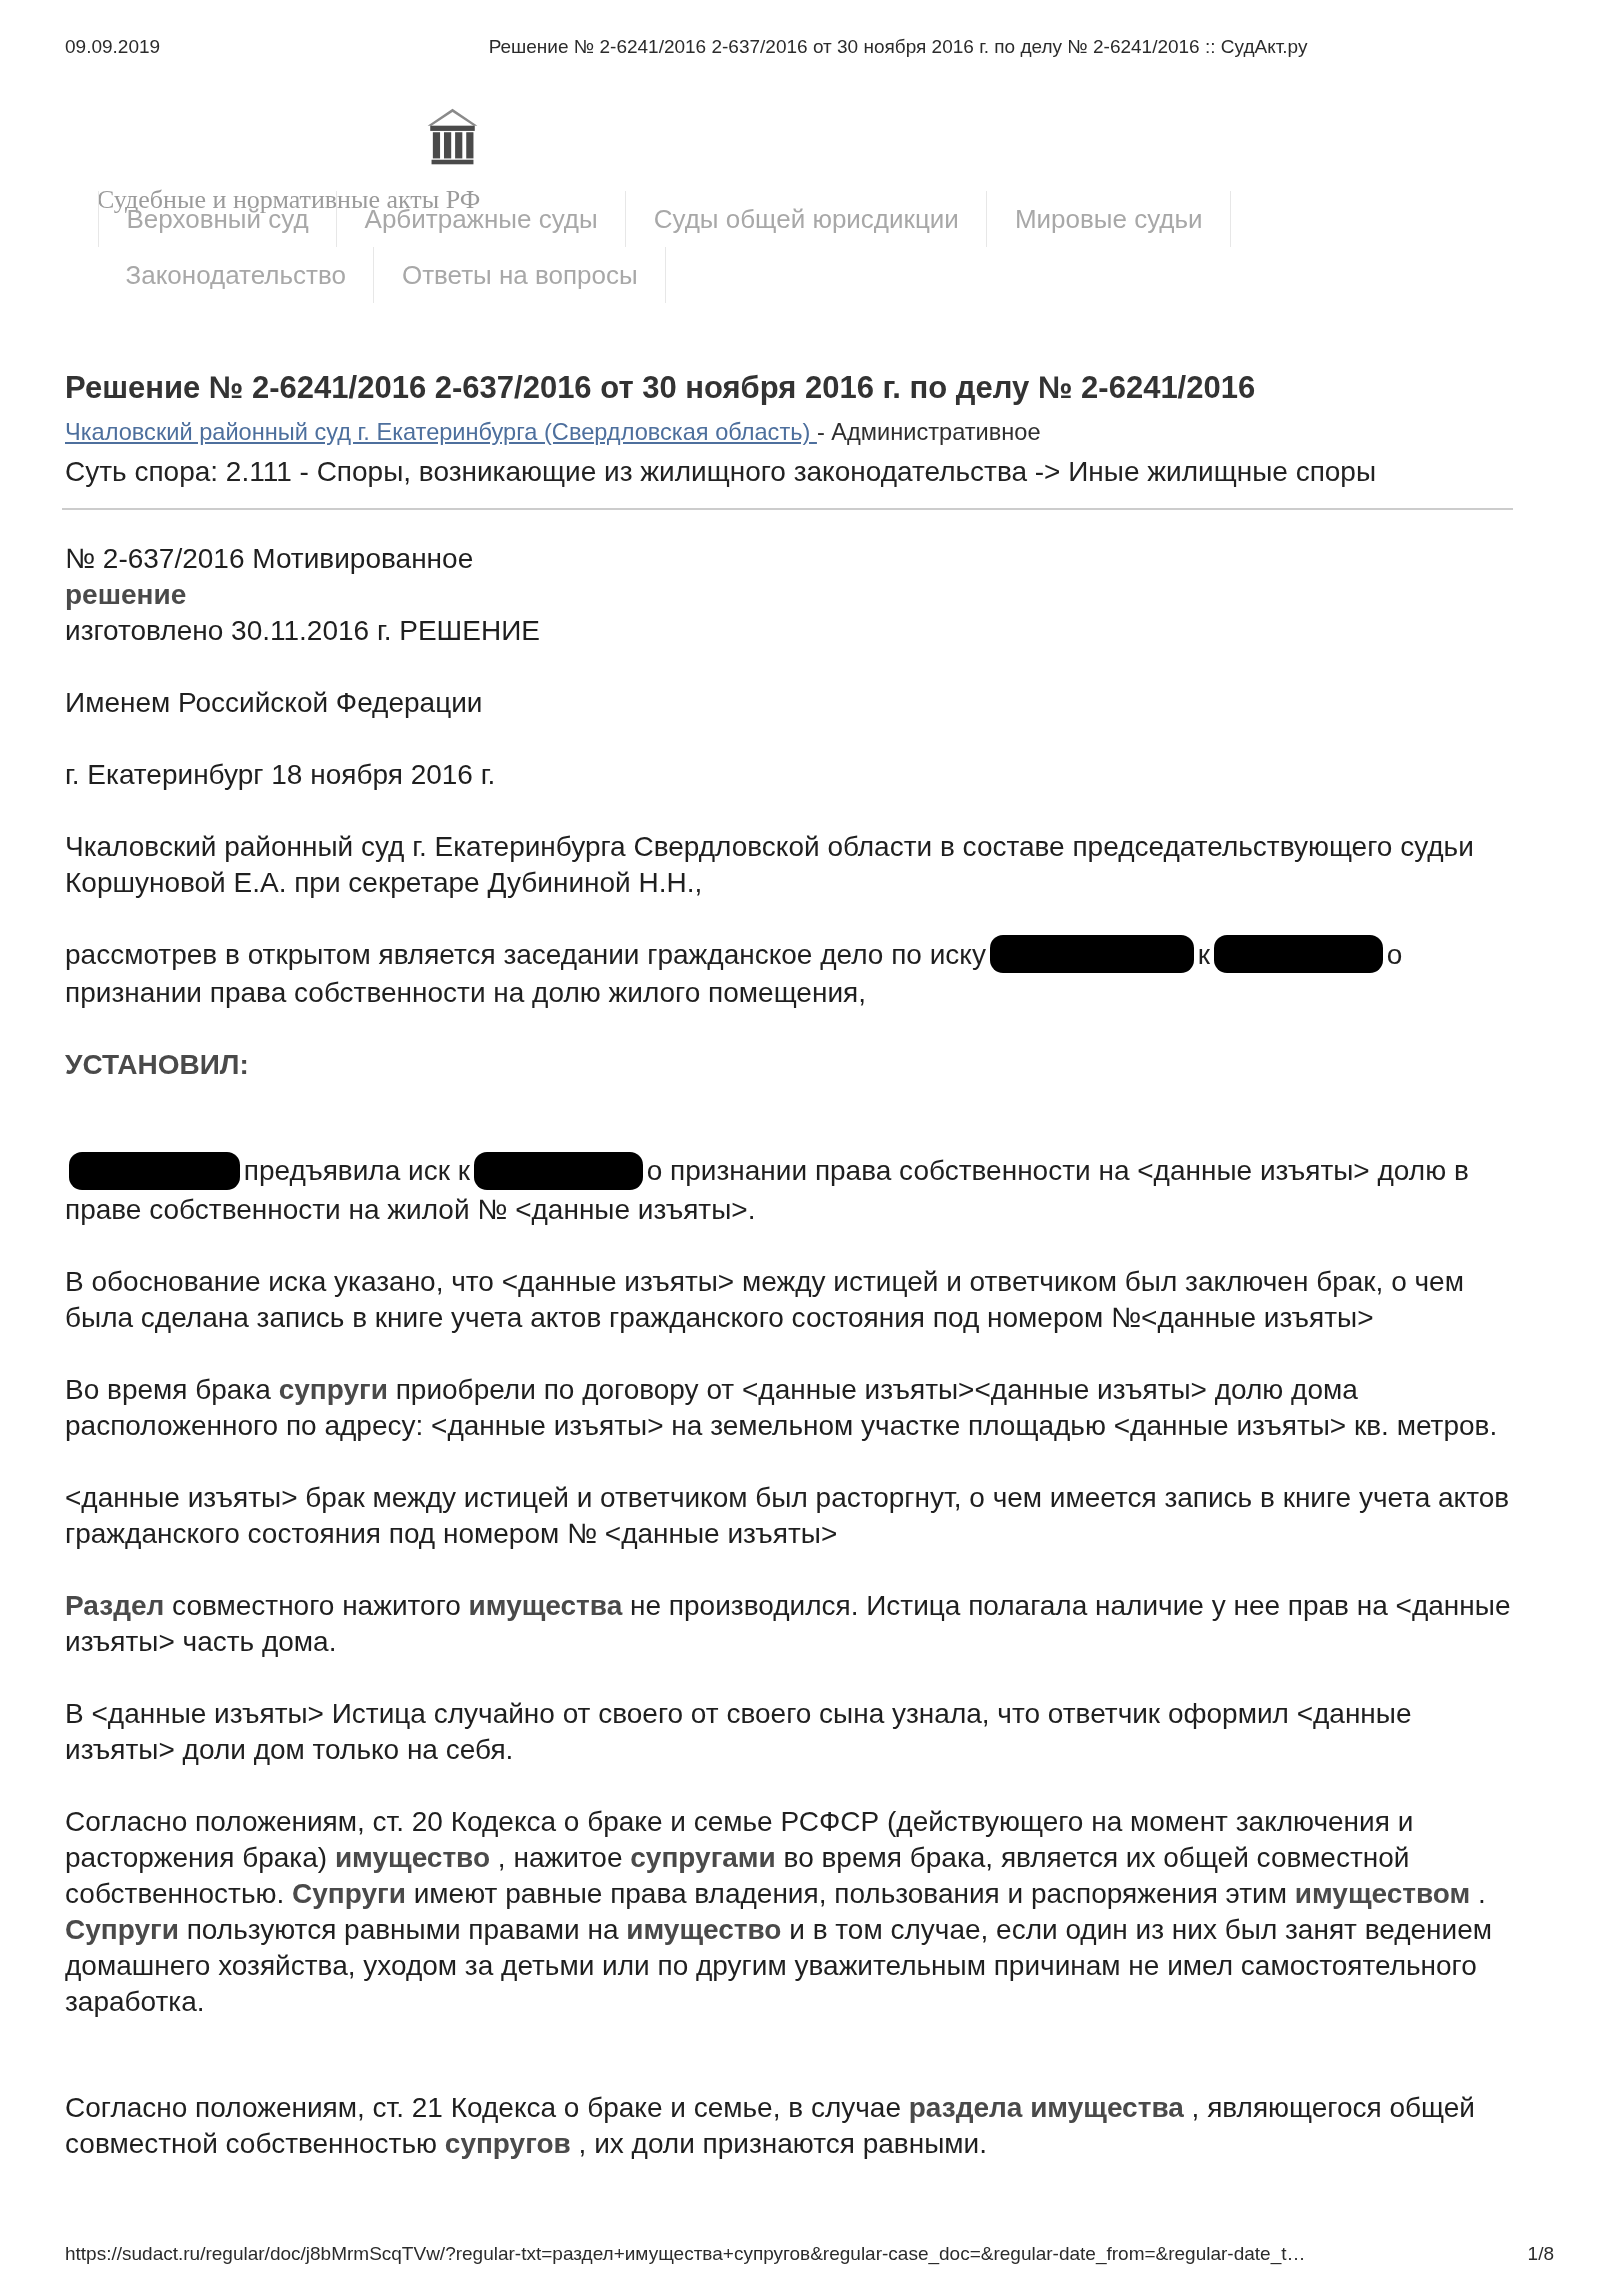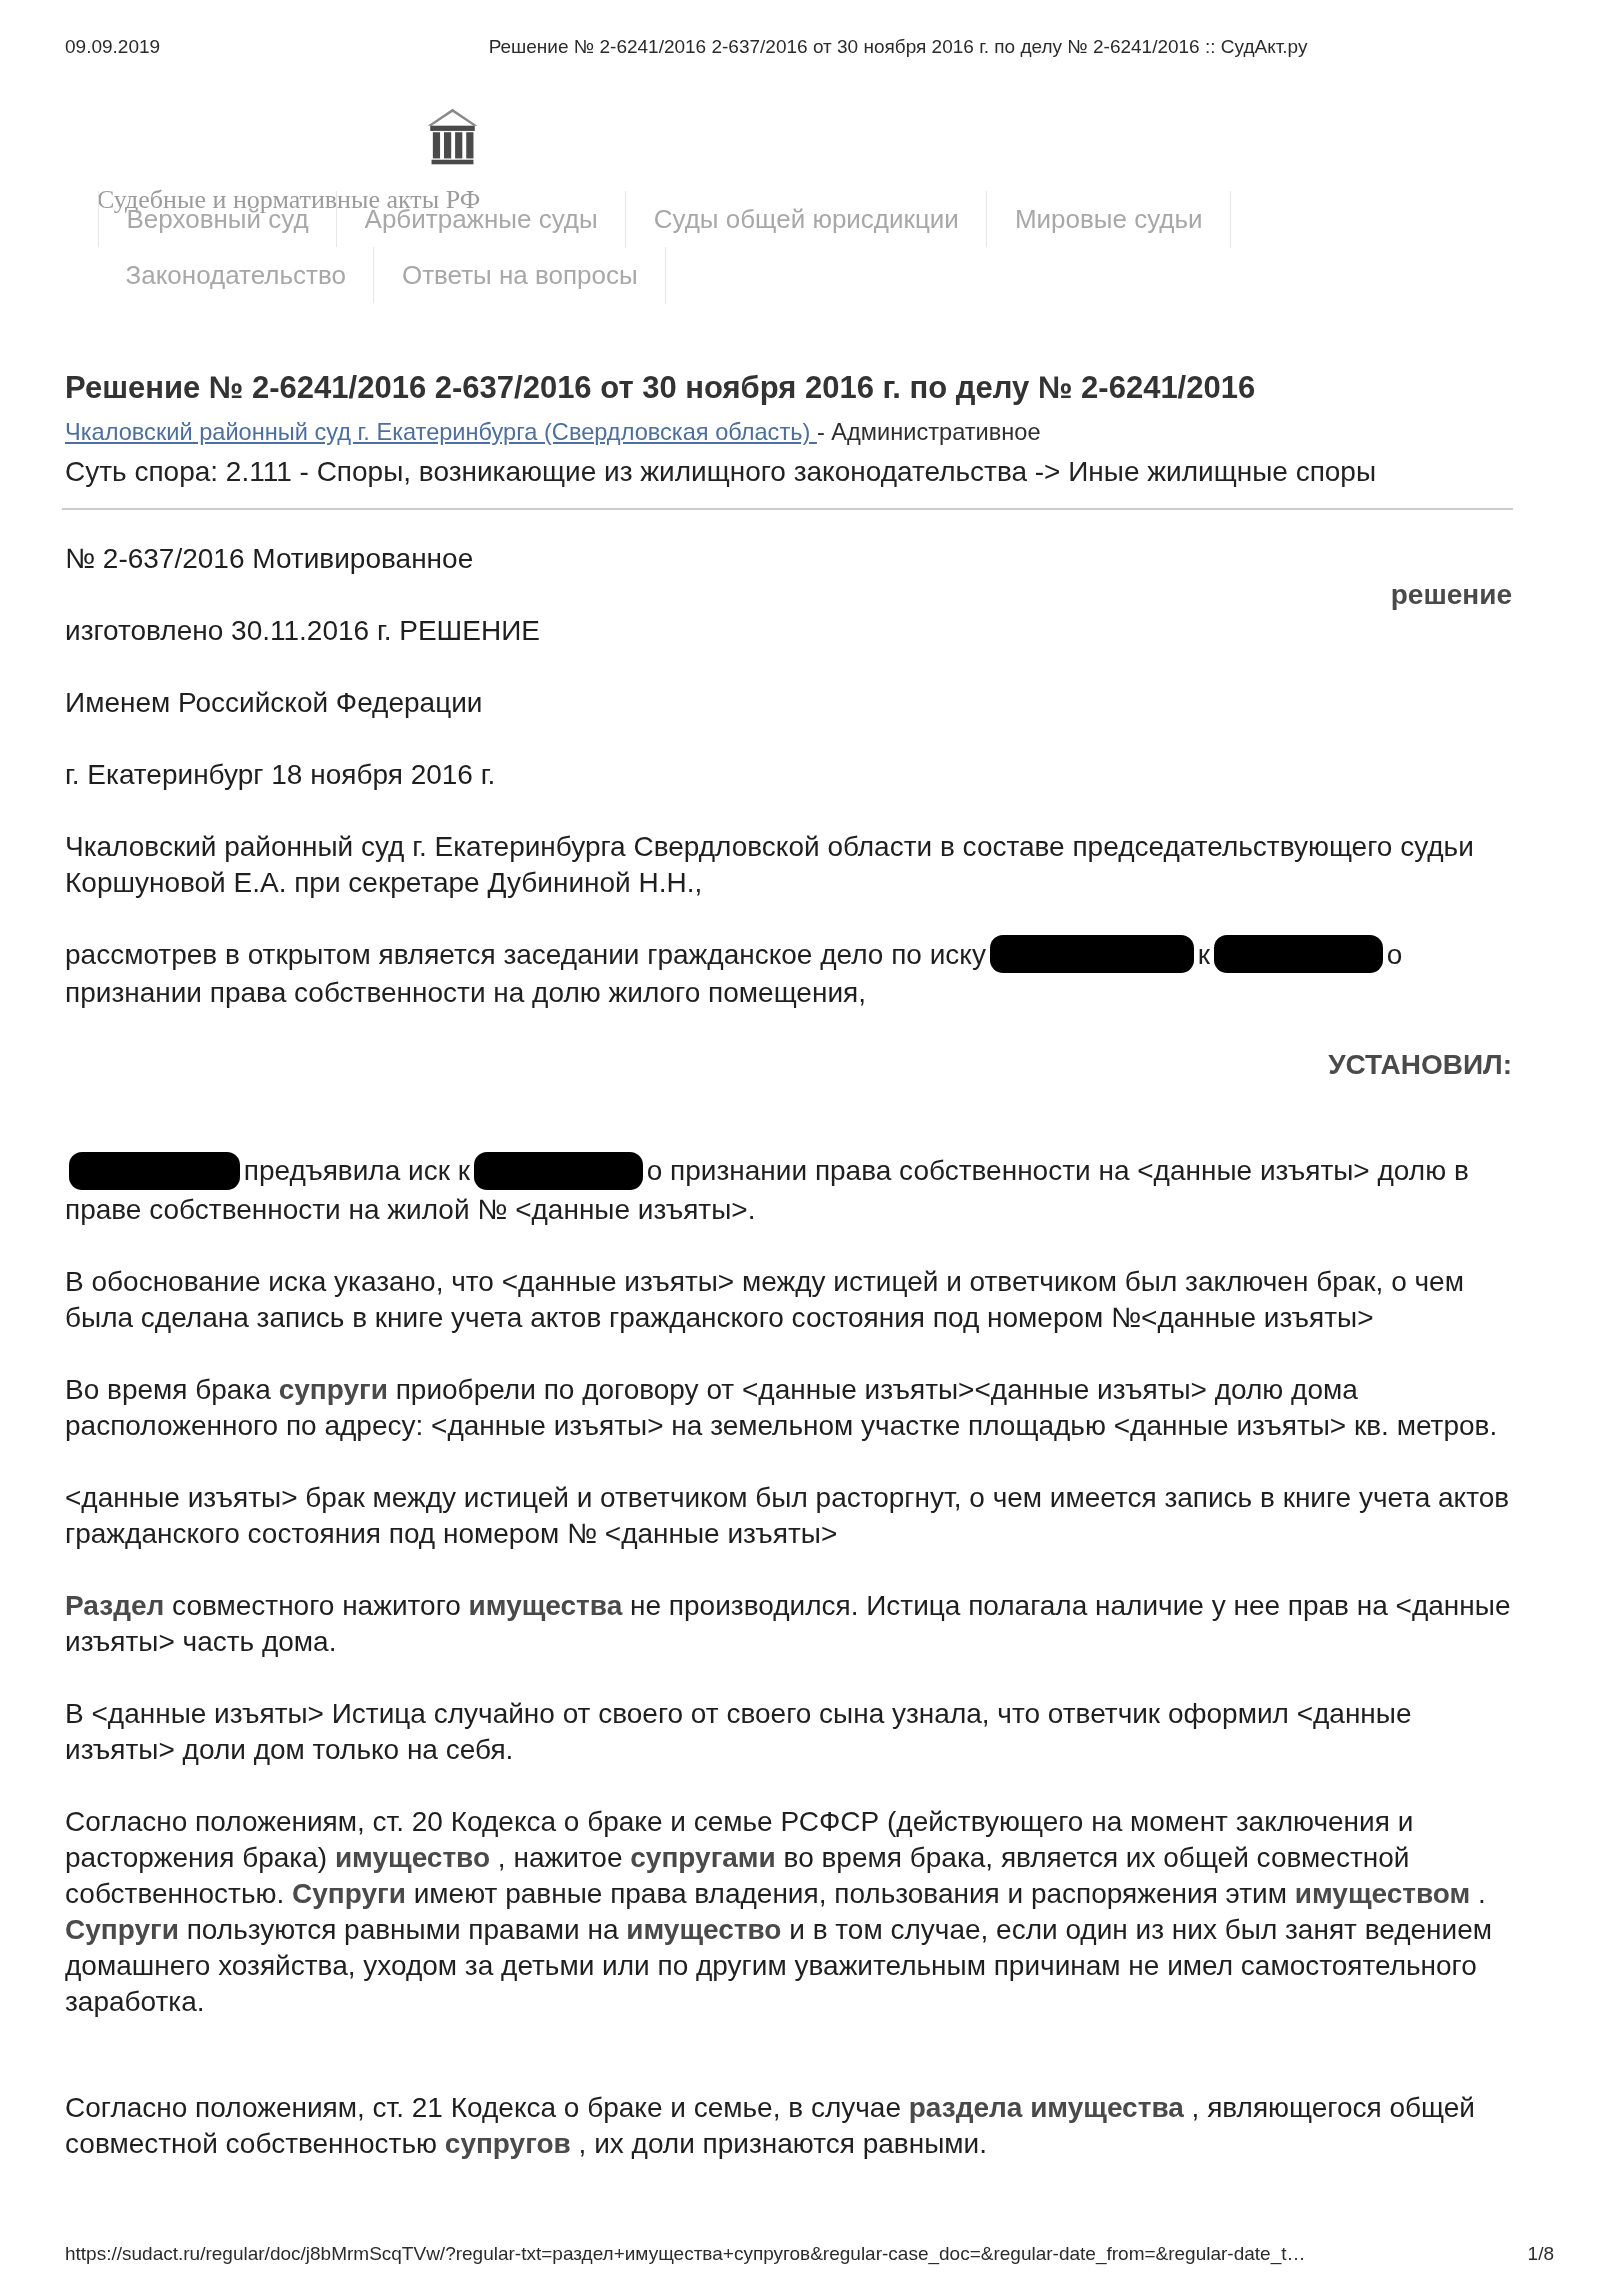--- a/index.html
+++ b/index.html
@@ -28,21 +28,21 @@
   .nav-item{line-height:56px;padding:0 27.5px;border-right:1.3px solid var(--sep);white-space:nowrap;cursor:pointer;}
   .nav-row.first .nav-item:first-child{border-left:1.3px solid var(--sep);}
   
   .content{position:absolute;top:370px;left:65px;width:1447px;}
   .doc-title{font-size:31px;font-weight:bold;color:#333333;line-height:1.15;margin-bottom:13px;}
   .meta-line{font-size:23.6px;color:#2f2f2f;margin-bottom:10.5px;}
   .court-link{color:var(--link);text-decoration:underline;cursor:pointer;}
   .dispute{font-size:28px;color:#222222;margin-bottom:19.6px;}
   .rule{height:2px;background:var(--rule);border:none;margin:0 0 31px -3.3px;width:1451px;}
   .para{font-size:28px;line-height:36px;color:var(--text);margin-bottom:36px;}
-  .para.center{text-align:right;}
+  .para.center{text-align:left;}
   .para.mb0{margin-bottom:0;}
   .para.mtx{padding-top:34px;}
   .bd{font-weight:bold;color:var(--bold);}
   .bar{display:inline-block;background:#000000;height:38px;border-radius:13px;vertical-align:middle;position:relative;top:-2px;margin:0 3.9px;}
 </style>
 </head>
 <body>
 
 <div class="print-header">
   <span class="ph-date">09.09.2019</span>

